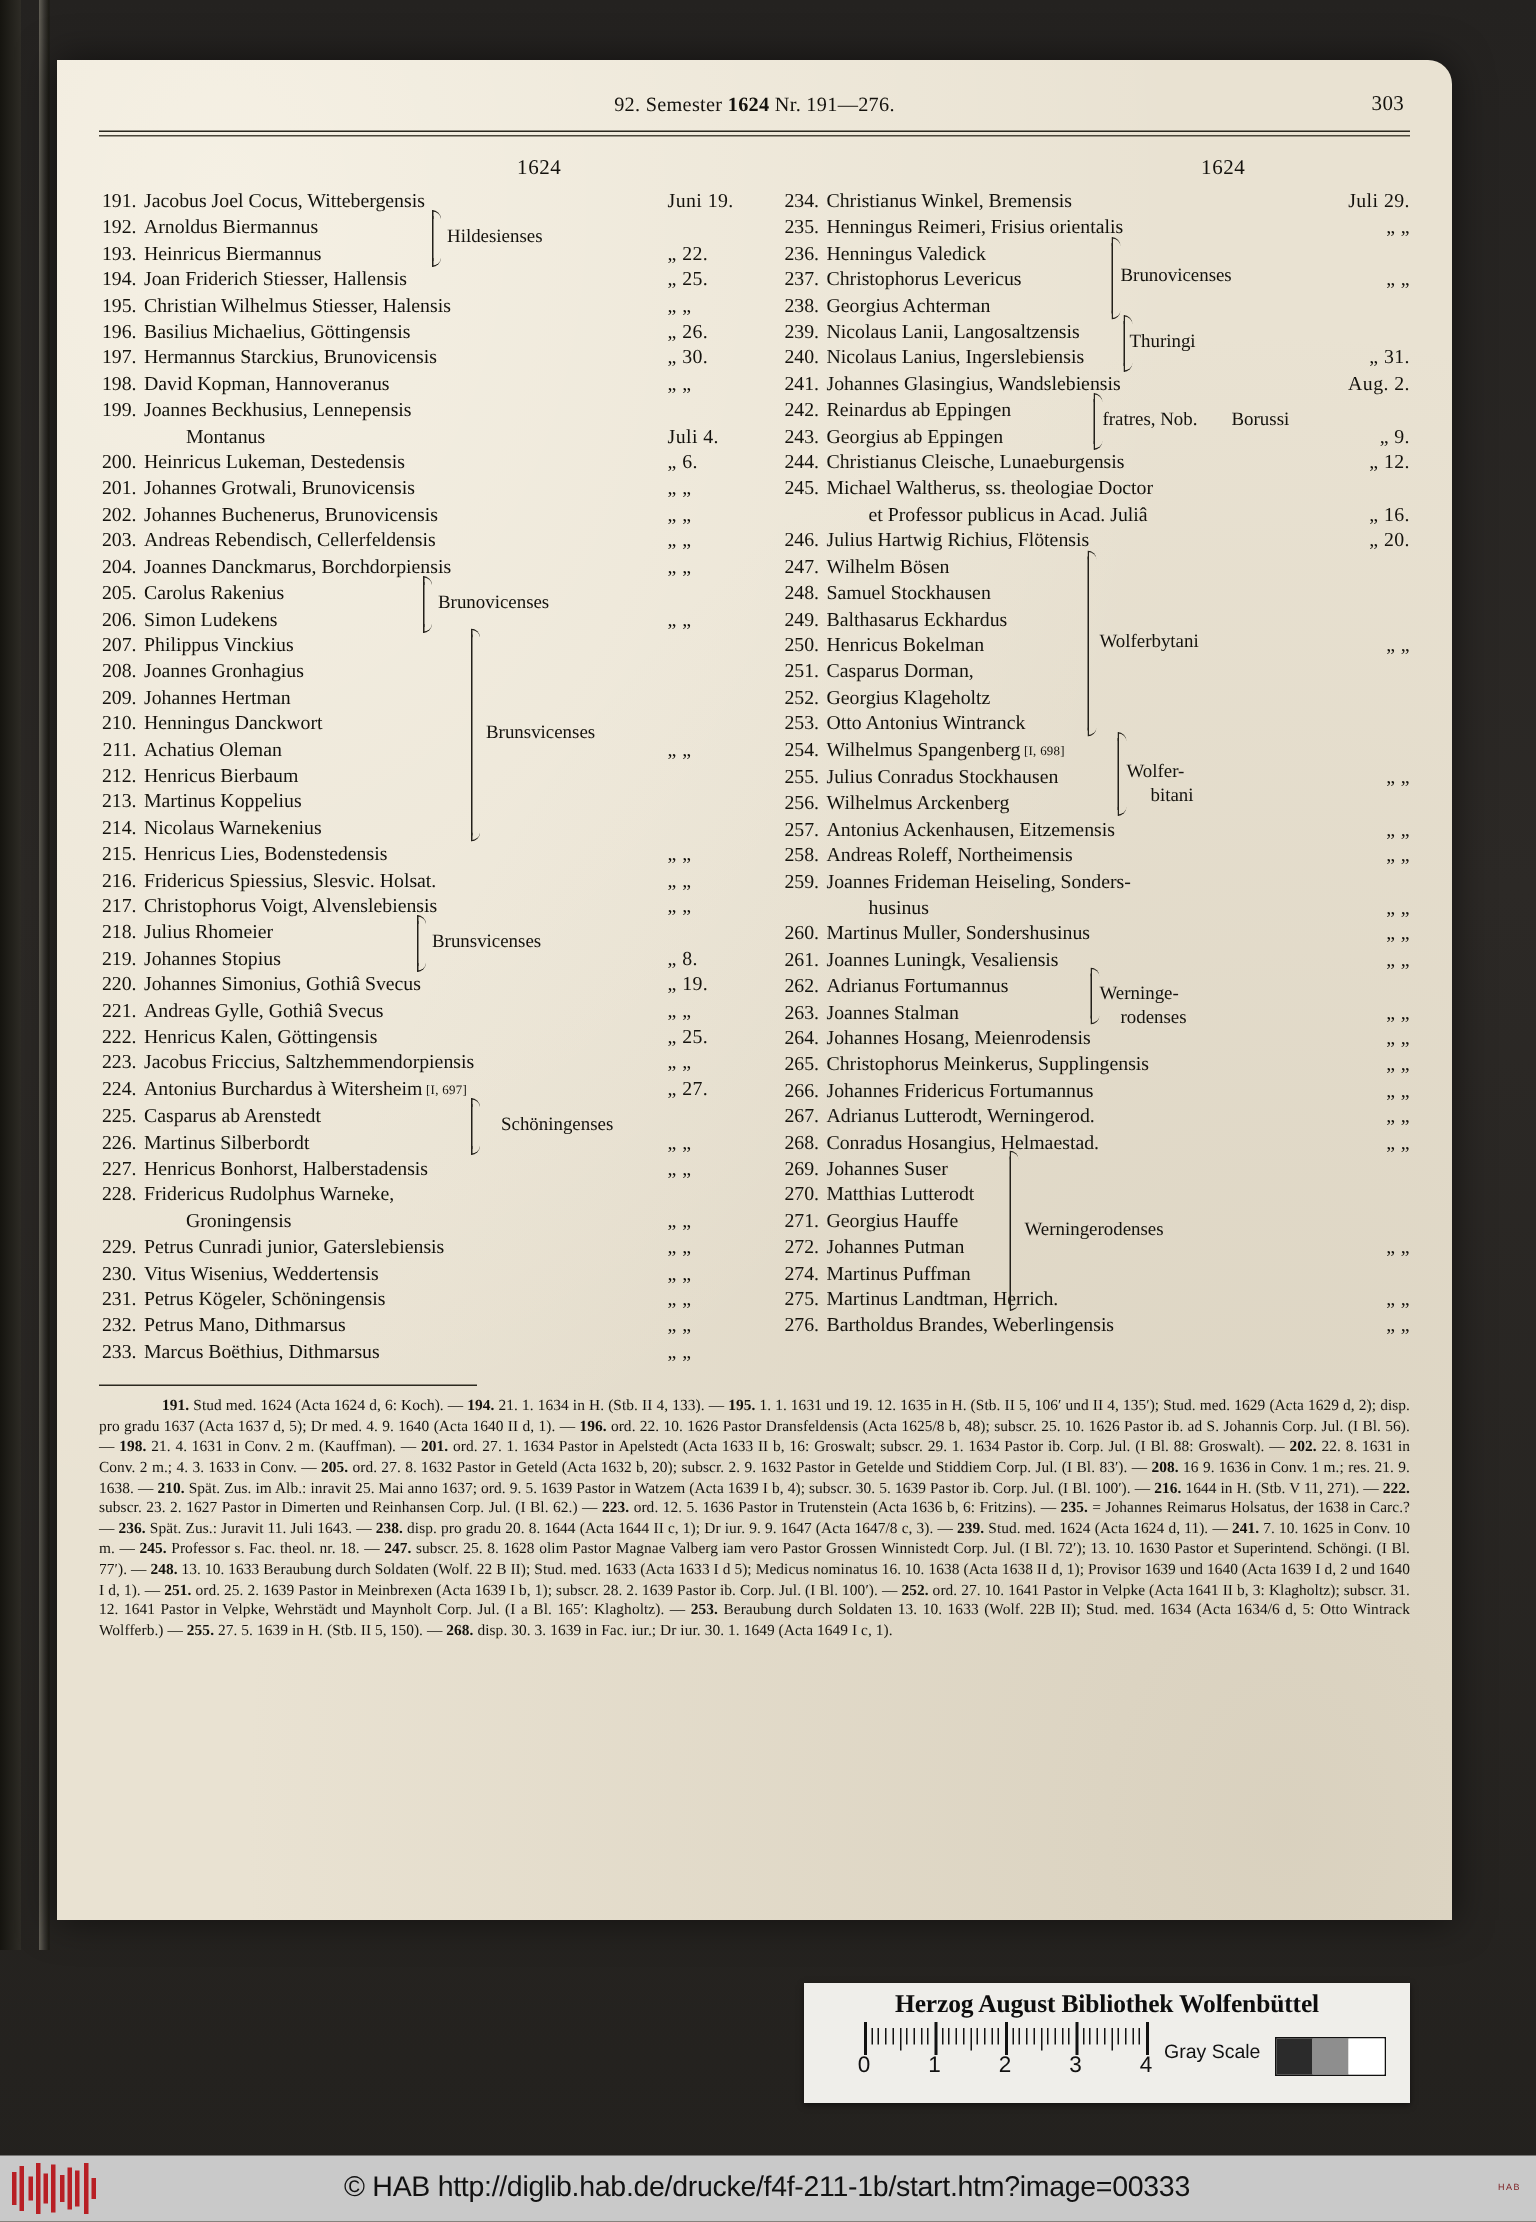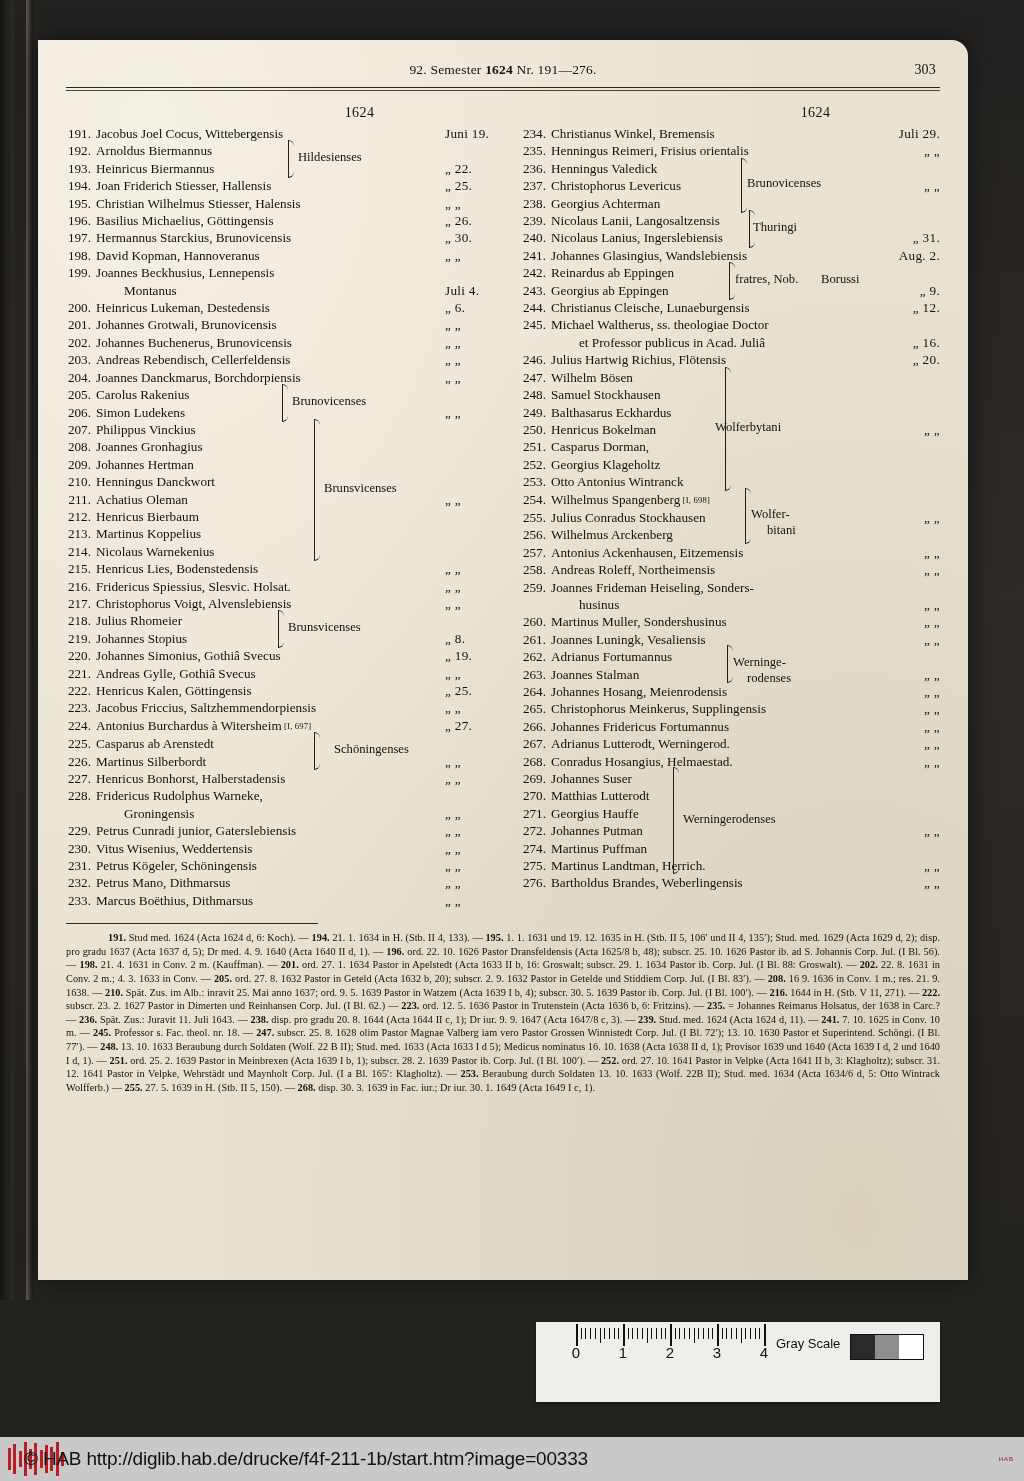--- a/index.html
+++ b/index.html
@@ -158,21 +158,21 @@
   #footer-bar{
     position:absolute; left:0; bottom:0; width:1024px; height:44px;
     background:#c9c9c9; display:flex; align-items:center;
   }
   #barcode-mark{
     width:56px; height:34px; margin-left:8px; flex:none;
     display:flex; align-items:center; justify-content:space-between;
   }
   #barcode-mark span{ display:block; width:3px; background:#b81f24; }
   #footer-url{
-    flex:1; text-align:left;
+    flex:1; text-align:center;
     font-family:"Liberation Sans", sans-serif;
     font-size:19px; color:#111; letter-spacing:-.2px;
     margin-left:-40px;
   }
   #footer-corner{
     font-family:"Liberation Sans", sans-serif;
     font-size:6px; color:#7a1d20; margin-right:10px; letter-spacing:1px;
   }
 </style>
 </head>
@@ -662,41 +662,42 @@
           </div>
         <div id="right-braces">
             <div class="vbar" style="left: 238px; top: 56.8px; height: 47.2px;"></div>
             <div class="brace-label" style="left: 244px; top: 71.4px;">Brunovicenses</div>
             <div class="vbar" style="left: 246px; top: 109px; height: 29.8px;"></div>
             <div class="brace-label" style="left: 250px; top: 114.9px;">Thuringi</div>
             <div class="vbar" style="left: 226px; top: 161.2px; height: 29.8px;"></div>
             <div class="brace-label" style="left: 232px; top: 167.1px;">fratres, Nob.</div>
             <div class="brace-label" style="left: 318px; top: 167.1px;">Borussi</div>
             <div class="vbar" style="left: 222px; top: 265.6px; height: 116.8px;"></div>
-            <div class="brace-label" style="left: 212px; top: 315px;">Wolferbytani</div>
+            <div class="brace-label" style="left: 230px; top: 315px;">Wolferbytani</div>
             <div class="vbar" style="left: 242px; top: 387.4px; height: 47.2px;"></div>
             <div class="brace-label" style="left: 248px; top: 402px;">Wolfer-</div>
             <div class="brace-label" style="left: 264px; top: 418px;">bitani</div>
             <div class="vbar" style="left: 224px; top: 544px; height: 29.8px;"></div>
             <div class="brace-label" style="left: 230px; top: 549.9px;">Werninge-</div>
             <div class="brace-label" style="left: 244px; top: 565.9px;">rodenses</div>
             <div class="vbar" style="left: 170px; top: 665.8px; height: 99.4px;"></div>
             <div class="brace-label" style="left: 180px; top: 706.5px;">Werningerodenses</div>
           </div>
       </div>
 
     </div>
 
     <div class="fn-rule"></div>
     <div class="footnotes" id="footnote-body"><b>191.</b> Stud med. 1624 (Acta 1624 d, 6: Koch). — <b>194.</b> 21. 1. 1634 in H. (Stb. II 4, 133). — <b>195.</b> 1. 1. 1631 und 19. 12. 1635 in H. (Stb. II 5, 106′ und II 4, 135′); Stud. med. 1629 (Acta 1629 d, 2); disp. pro gradu 1637 (Acta 1637 d, 5); Dr med. 4. 9. 1640 (Acta 1640 II d, 1). — <b>196.</b> ord. 22. 10. 1626 Pastor Dransfeldensis (Acta 1625/8 b, 48); subscr. 25. 10. 1626 Pastor ib. ad S. Johannis Corp. Jul. (I Bl. 56). — <b>198.</b> 21. 4. 1631 in Conv. 2 m. (Kauffman). — <b>201.</b> ord. 27. 1. 1634 Pastor in Apelstedt (Acta 1633 II b, 16: Groswalt; subscr. 29. 1. 1634 Pastor ib. Corp. Jul. (I Bl. 88: Groswalt). — <b>202.</b> 22. 8. 1631 in Conv. 2 m.; 4. 3. 1633 in Conv. — <b>205.</b> ord. 27. 8. 1632 Pastor in Geteld (Acta 1632 b, 20); subscr. 2. 9. 1632 Pastor in Getelde und Stiddiem Corp. Jul. (I Bl. 83′). — <b>208.</b> 16 9. 1636 in Conv. 1 m.; res. 21. 9. 1638. — <b>210.</b> Spät. Zus. im Alb.: inravit 25. Mai anno 1637; ord. 9. 5. 1639 Pastor in Watzem (Acta 1639 I b, 4); subscr. 30. 5. 1639 Pastor ib. Corp. Jul. (I Bl. 100′). — <b>216.</b> 1644 in H. (Stb. V 11, 271). — <b>222.</b> subscr. 23. 2. 1627 Pastor in Dimerten und Reinhansen Corp. Jul. (I Bl. 62.) — <b>223.</b> ord. 12. 5. 1636 Pastor in Trutenstein (Acta 1636 b, 6: Fritzins). — <b>235.</b> = Johannes Reimarus Holsatus, der 1638 in Carc.? — <b>236.</b> Spät. Zus.: Juravit 11. Juli 1643. — <b>238.</b> disp. pro gradu 20. 8. 1644 (Acta 1644 II c, 1); Dr iur. 9. 9. 1647 (Acta 1647/8 c, 3). — <b>239.</b> Stud. med. 1624 (Acta 1624 d, 11). — <b>241.</b> 7. 10. 1625 in Conv. 10 m. — <b>245.</b> Professor s. Fac. theol. nr. 18. — <b>247.</b> subscr. 25. 8. 1628 olim Pastor Magnae Valberg iam vero Pastor Grossen Winnistedt Corp. Jul. (I Bl. 72′); 13. 10. 1630 Pastor et Superintend. Schöngi. (I Bl. 77′). — <b>248.</b> 13. 10. 1633 Beraubung durch Soldaten (Wolf. 22 B II); Stud. med. 1633 (Acta 1633 I d 5); Medicus nominatus 16. 10. 1638 (Acta 1638 II d, 1); Provisor 1639 und 1640 (Acta 1639 I d, 2 und 1640 I d, 1). — <b>251.</b> ord. 25. 2. 1639 Pastor in Meinbrexen (Acta 1639 I b, 1); subscr. 28. 2. 1639 Pastor ib. Corp. Jul. (I Bl. 100′). — <b>252.</b> ord. 27. 10. 1641 Pastor in Velpke (Acta 1641 II b, 3: Klagholtz); subscr. 31. 12. 1641 Pastor in Velpke, Wehrstädt und Maynholt Corp. Jul. (I a Bl. 165′: Klagholtz). — <b>253.</b> Beraubung durch Soldaten 13. 10. 1633 (Wolf. 22B II); Stud. med. 1634 (Acta 1634/6 d, 5: Otto Wintrack Wolfferb.) — <b>255.</b> 27. 5. 1639 in H. (Stb. II 5, 150). — <b>268.</b> disp. 30. 3. 1639 in Fac. iur.; Dr iur. 30. 1. 1649 (Acta 1649 I c, 1).</div>
 
   </div>
 </div>
 
 <div id="calib-card">
+  <div id="calib-title">Herzog August Bibliothek Wolfenbüttel</div>
   <div id="calib-row">
     <div id="ruler">
       <div id="ruler-ticks">
           <i class="major" style="left: 0px;"></i>
           <i style="left: 4.7px;"></i>
           <i style="left: 9.4px;"></i>
           <i style="left: 14.1px;"></i>
           <i style="left: 18.8px;"></i>
           <i style="left: 23.5px; height: 15px;"></i>
           <i style="left: 28.2px;"></i>

